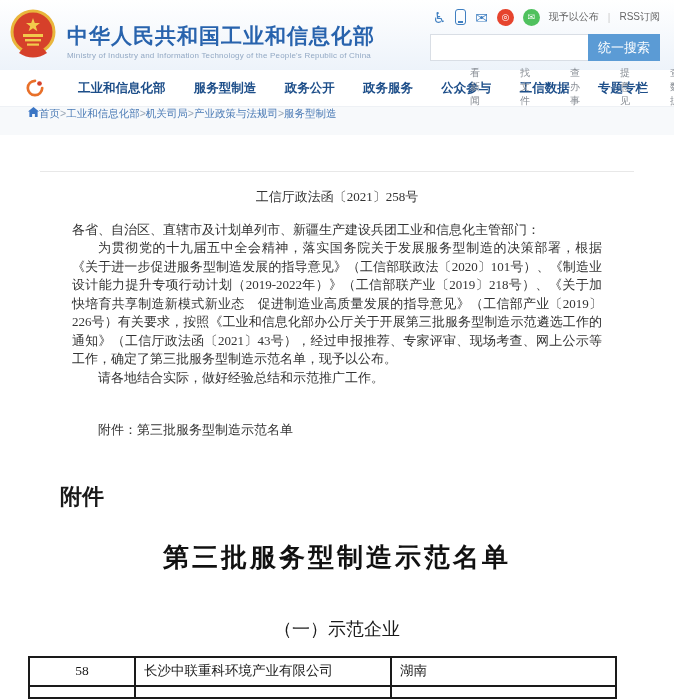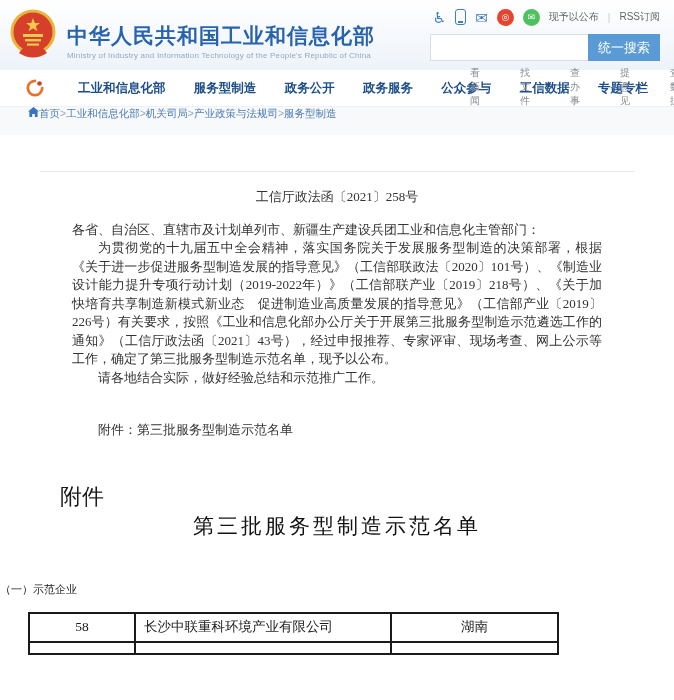--- a/index.html
+++ b/index.html
@@ -52,28 +52,28 @@
   .article-meta b { font-weight:normal; }
   .doc-body { font-family:"Liberation Serif","DejaVu Serif",serif; color:#333;
     font-size:13px; line-height:18.5px; margin:16px 72px 0 72px; }
   .doc-number { text-align:center; margin-bottom:14px; }
   .doc-body p.indent { text-indent:2em; text-align:justify; }
   .doc-body p.attach-line { text-indent:2em; margin-top:34px; }
   .doc-body p.salutation { text-indent:0; }
 
   
   .scan { font-family:"Liberation Serif","DejaVu Serif",serif; color:#1a1a1a; }
-  .scan-heading { font-size:22px; font-weight:normal; margin:42px 0 0 60px; }
-  .scan-title { text-align:center; font-size:21px; font-weight:normal; letter-spacing:3px; color:#111; }
-  .scan-section { font-size:11px; margin-top:42px; }
+  .scan-heading { font-size:22px; font-weight:bold; margin:42px 0 0 60px; }
+  .scan-title { text-align:center; font-size:26px; font-weight:bold; letter-spacing:3px; margin-top:28px; color:#111; }
+  .scan-section { text-align:center; font-size:18px; margin-top:42px; }
   .scan-table { border-collapse:collapse; margin:15px 0 0 28px; table-layout:fixed; }
   .scan-table td { border:2px solid #1a1a1a; height:29px; font-size:13.5px; padding:0 8px;margin-left:16px; }
   .td-no { width:106px; text-align:center; }
   .td-company { width:256px; text-align:left; }
-  .td-province { width:167px; text-align:center; }
+  .td-province { width:225px; }
   .partial td { height:12px; }
 </style>
 </head>
 <body>
 
 <div class="top-header">
   <div class="brand">
     <svg class="emblem" viewBox="0 0 48 52">
       <circle cx="24" cy="24" r="21" fill="#d6402a" stroke="#e9b63c" stroke-width="3"></circle>
       <path d="M10 45 Q24 54 38 45 L34 40 Q24 46 14 40 Z" fill="#d6402a"></path>

